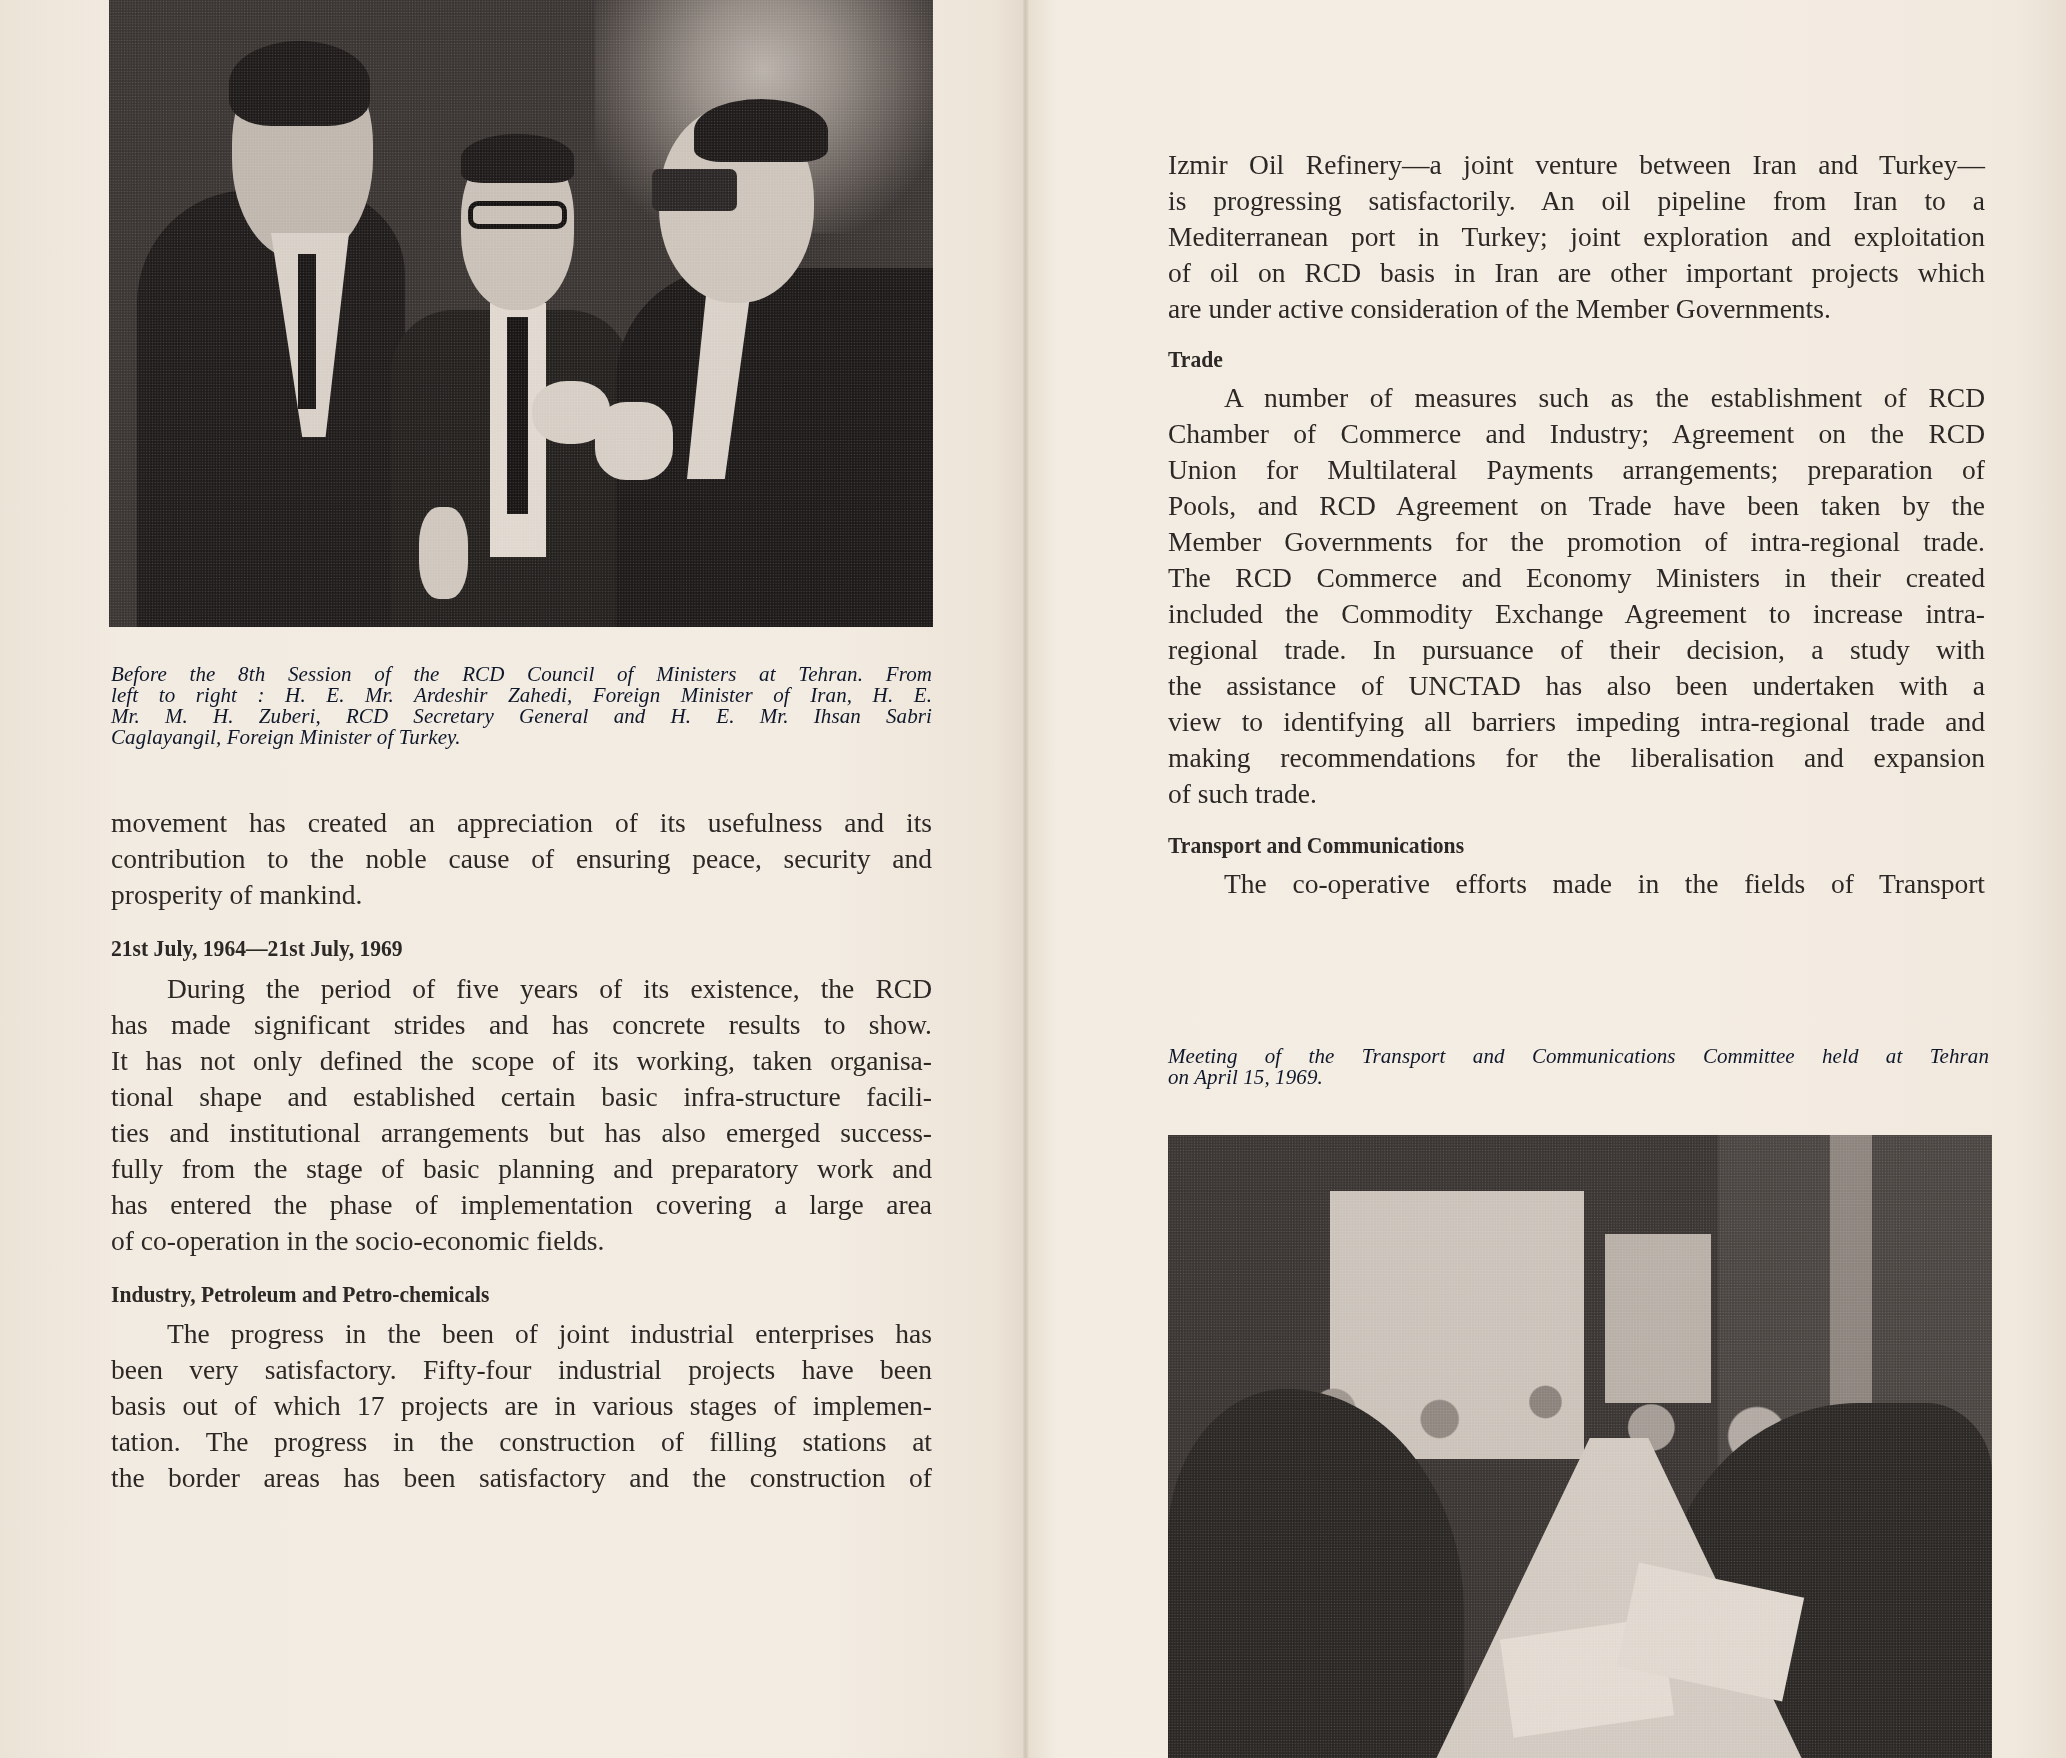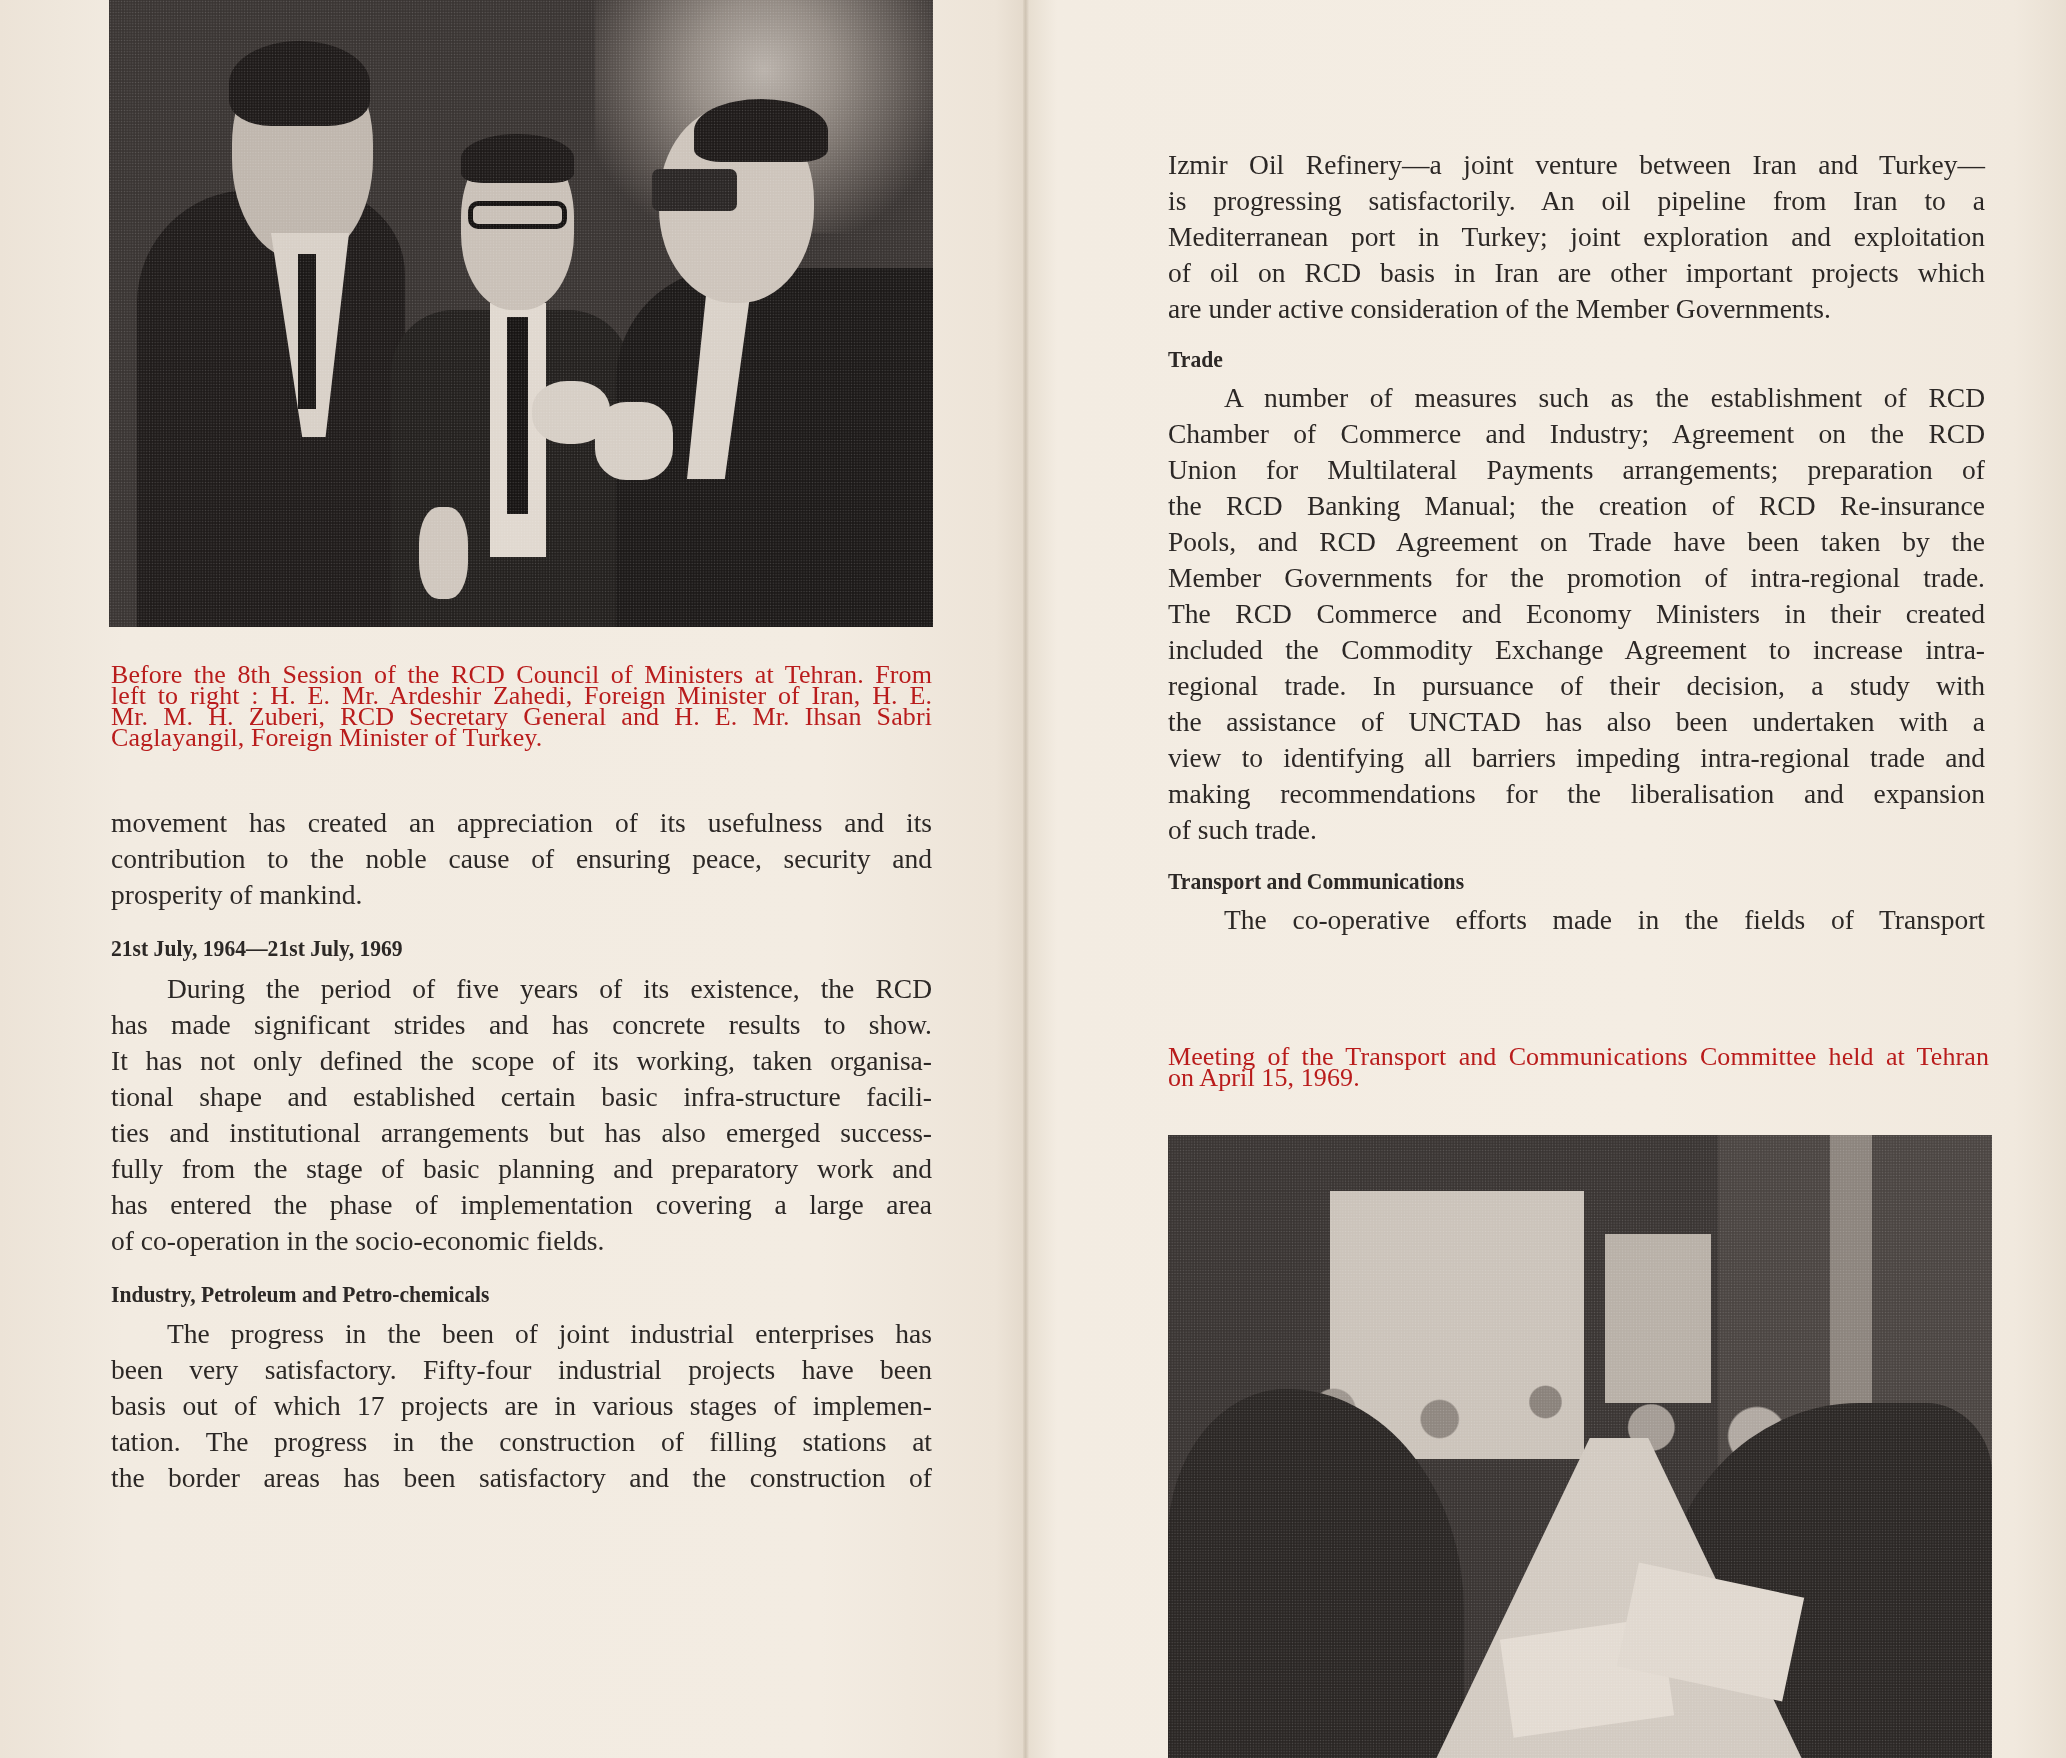--- a/index.html
+++ b/index.html
@@ -81,22 +81,22 @@
   .heads { left: 113px; top: 233px; width: 529px; height: 85px;
     background: radial-gradient(circle at 10% 50%, #9d958e 0 21px, transparent 22.6px),
                 radial-gradient(circle at 30% 60%, #8f8780 0 18.3px, transparent 20px),
                 radial-gradient(circle at 50% 40%, #8a827b 0 15.5px, transparent 17px),
                 radial-gradient(circle at 70% 70%, #a39b94 0 22.6px, transparent 24px),
                 radial-gradient(circle at 90% 80%, #b0a8a1 0 28px, transparent 30px);
   }
 
   
   .caption {
-    position: absolute; font-size: 26px; line-height: 21px;
-    text-align: justify; text-align-last: left; color: #b91c1c; letter-spacing: 0.1px;
+    position: absolute; font-style: italic; font-size: 21px; line-height: 21px;
+    text-align: justify; text-align-last: left; color: #0f172a; letter-spacing: 0.1px;
   }
   .caption-left { left: 111px; top: 664px; width: 821px; }
   .caption-right { left: 1168px; top: 1046px; width: 821px; }
 
   .body-text {
     position: absolute; font-size: 27.5px; line-height: 36px;
     text-align: justify; hyphens: none;
   }
   .heading { font-weight: bold; font-size: 24px; line-height: 28px; margin: 0; font-family: "Liberation Serif", serif; transform: scaleX(0.9); transform-origin: left; }
 
@@ -177,21 +177,20 @@
     <span class="line">is  progressing  satisfactorily.   An  oil  pipeline  from  Iran  to  a</span>
     <span class="line">Mediterranean port in Turkey; joint exploration and exploitation</span>
     <span class="line">of oil on RCD basis in Iran are other important projects which</span>
     <span class="line last">are under active consideration of the Member Governments.</span>
   </div>
   <h2 class="heading" style="margin-top:18.3px;margin-bottom:7px;">Trade</h2>
   <div>
     <span class="line ind">A number of measures such as the establishment of RCD</span>
     <span class="line">Chamber of Commerce and Industry; Agreement on the RCD</span>
     <span class="line">Union for Multilateral Payments arrangements; preparation of</span>
-    <span class="line">the RCD Banking Manual; the creation of RCD Re-insurance</span>
     <span class="line">Pools, and RCD Agreement on Trade have been taken by the</span>
     <span class="line">Member Governments for the promotion of intra-regional trade.</span>
     <span class="line">The RCD Commerce and Economy Ministers in their created</span>
     <span class="line">included the Commodity Exchange Agreement to increase intra-</span>
     <span class="line">regional trade.  In pursuance of their decision,  a study with</span>
     <span class="line">the assistance of UNCTAD has also been undertaken with a</span>
     <span class="line">view to identifying all barriers impeding intra-regional trade and</span>
     <span class="line">making recommendations for the liberalisation and expansion</span>
     <span class="line last">of such trade.</span>
   </div>

